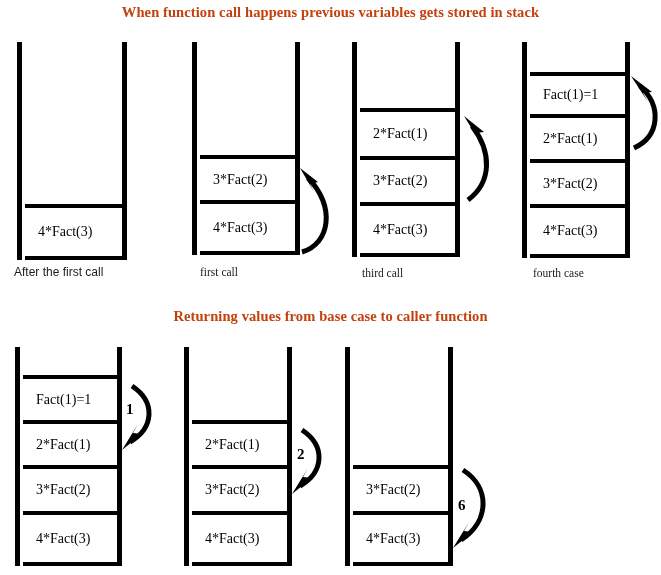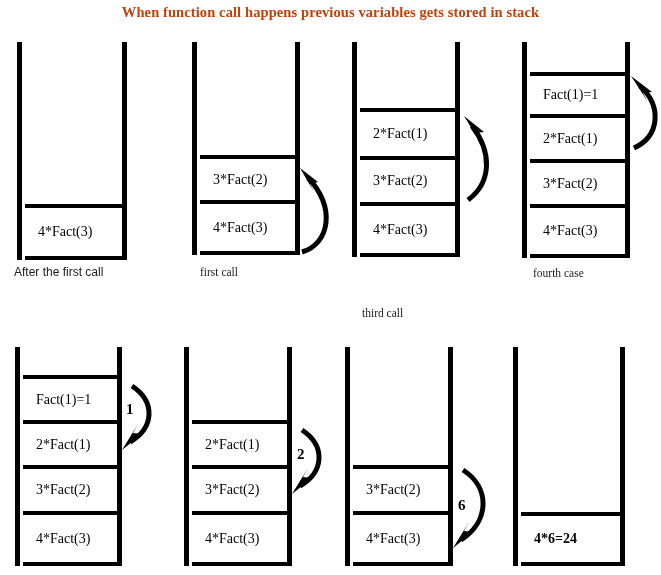--- a/index.html
+++ b/index.html
@@ -146,21 +146,21 @@
         </div>
       <div class="cell bottom-cell" style="height:55px;">
           <span>4*Fact(3)</span>
         </div>
     </div>
   </div>
   <svg class="arrow-svg" style="left:458px; top:112px;" width="46" height="92" viewBox="0 0 46 92">
     <path class="arrow-path" d="M 10 88 C 34 70, 34 40, 14 14"></path>
     <polygon class="arrow-head" points="6,4 26,20 17,21 22,30"></polygon>
   </svg>
-  <div class="caption" style="left:362px; top:267px;margin-top:40px;">third call</div>
+  <div class="caption" style="left:362px; top:267px;">third call</div>
 
   <div class="stack" style="left:522px; top:42px; width:108px; height:216px;">
     <div class="rail rail-left" style="top:0; height:216px;"></div>
     <div class="rail rail-right" style="top:0; height:216px;"></div>
     <div class="cells" style="height:186px;">
       <div class="cell" style="height:42px;">
           <span>Fact(1)=1</span>
         </div>
       <div class="cell" style="height:45px;">
           <span>2*Fact(1)</span>
@@ -172,20 +172,21 @@
           <span>4*Fact(3)</span>
         </div>
     </div>
   </div>
   <svg class="arrow-svg" style="left:626px; top:74px;" width="46" height="80" viewBox="0 0 46 80">
     <path class="arrow-path" d="M 8 74 C 34 62, 36 32, 14 12"></path>
     <polygon class="arrow-head" points="5,2 26,18 17,19 22,28"></polygon>
   </svg>
   <div class="caption" style="left:533px; top:267px;">fourth case</div>
 
+  <div class="heading" id="heading-bottom">Returning values from base case to caller function</div>
 
   <div class="stack" style="left:15px; top:347px; width:107px; height:219px;">
     <div class="rail rail-left" style="top:0; height:219px;"></div>
     <div class="rail rail-right" style="top:0; height:219px;"></div>
     <div class="cells" style="height:191px;">
       <div class="cell" style="height:45px;">
           <span>Fact(1)=1</span>
         </div>
       <div class="cell" style="height:45px;">
           <span>2*Fact(1)</span>
@@ -236,23 +237,14 @@
           <span>4*Fact(3)</span>
         </div>
     </div>
   </div>
   <svg class="arrow-svg" style="left:449px; top:464px;" width="48" height="86" viewBox="0 0 48 86">
     <path class="arrow-path" d="M 14 6 C 42 24, 40 58, 12 76"></path>
     <polygon class="arrow-head" points="4,84 24,68 15,67 20,58"></polygon>
   </svg>
   <div class="arrow-label" style="left:458px; top:497px;">6</div>
 
-  <div class="stack" style="left:513px; top:347px; width:112px; height:219px;">
-    <div class="rail rail-left" style="top:0; height:219px;"></div>
-    <div class="rail rail-right" style="top:0; height:219px;"></div>
-    <div class="cells" style="height:54px;">
-      <div class="cell bottom-cell bold-text" style="height:54px;">
-          <span>4*6=24</span>
-        </div>
-    </div>
-  </div>
 
 </div>
 
 </body></html>

